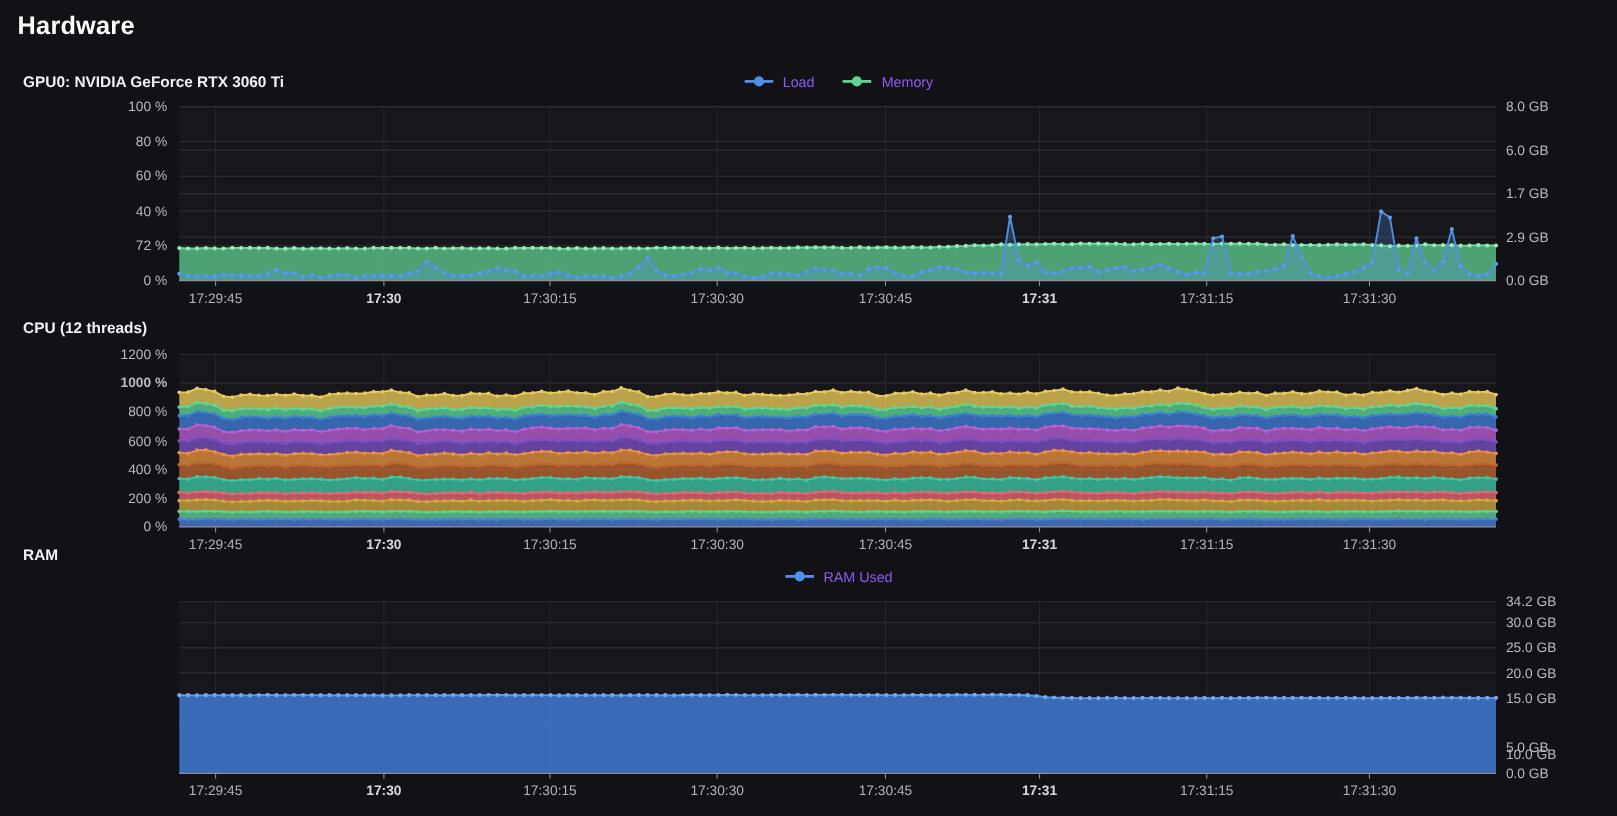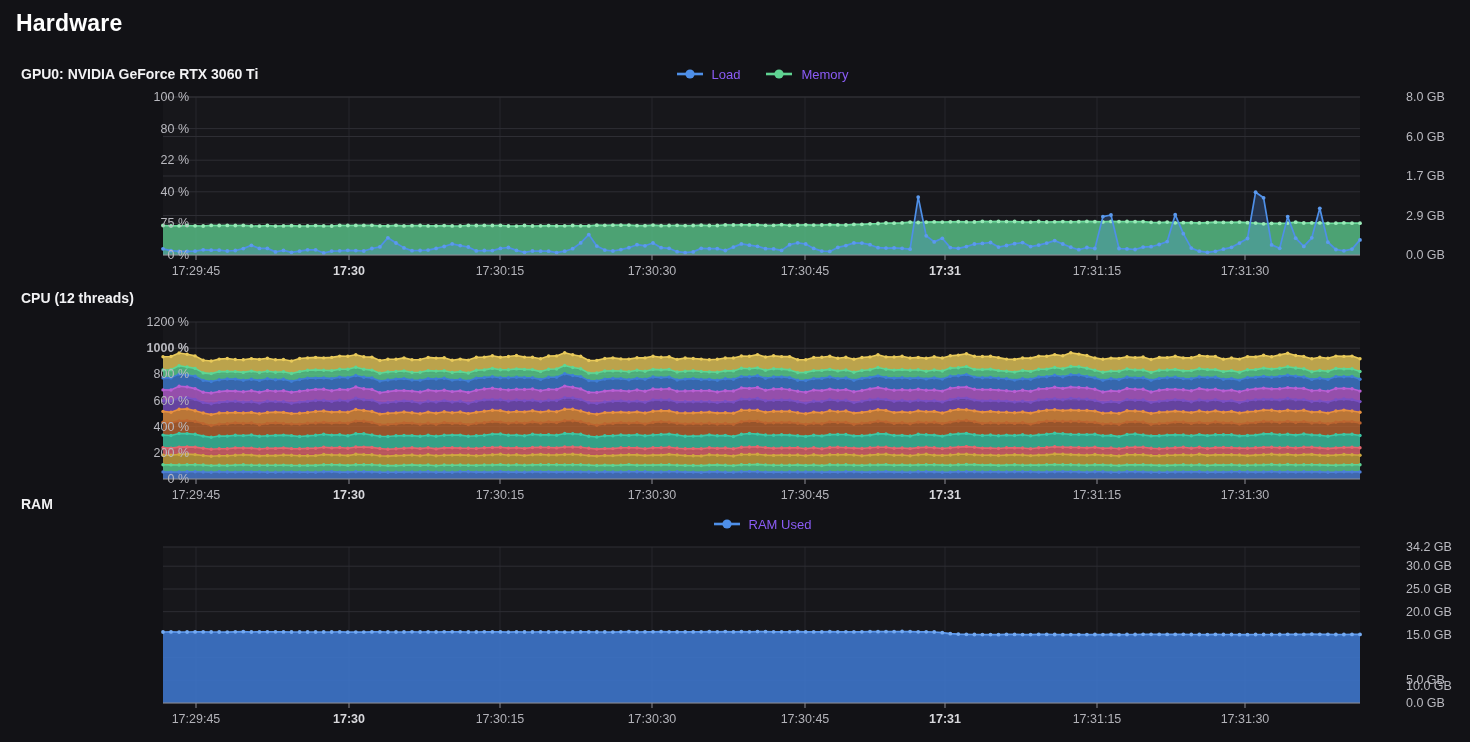--- a/index.html
+++ b/index.html
@@ -21,21 +21,20 @@
   .legend{
     position:absolute;left:163px;width:1197px;
     display:flex;justify-content:center;align-items:center;gap:24px;
     height:20px;
   }
   .legend-item{display:flex;align-items:center;gap:7px;cursor:pointer;}
   .legend-label{font-size:13px;color:#8b5cf6;}
   .ylab{
     position:absolute;font-size:12.5px;color:#b9b9bf;line-height:16px;
     white-space:nowrap;
-    padding-left:37px;
   }
   .ylab.left{width:152px;text-align:right;}
   .xlab{
     position:absolute;font-size:12.5px;color:#b2b2b8;width:90px;text-align:center;
     white-space:nowrap;
   }
   .xlab.bold{font-weight:700;color:#d8d8dc;}
   .chart-box{position:absolute;}
   svg{display:block;overflow:visible;}
 </style>
@@ -2442,23 +2441,23 @@
       <line x1="489.0" y1="156" x2="489.0" y2="161" stroke="#8c8c94" stroke-width="1"></line>
       <line x1="642.0" y1="156" x2="642.0" y2="161" stroke="#8c8c94" stroke-width="1"></line>
       <line x1="782.0" y1="156" x2="782.0" y2="161" stroke="#8c8c94" stroke-width="1"></line>
       <line x1="934.0" y1="156" x2="934.0" y2="161" stroke="#8c8c94" stroke-width="1"></line>
       <line x1="1082.0" y1="156" x2="1082.0" y2="161" stroke="#8c8c94" stroke-width="1"></line>
     </svg>
   </div>
 
 <div class="ylab left" style="left:0px;top:89px;">100 %</div>
 <div class="ylab left" style="left:0px;top:121px;">80 %</div>
-<div class="ylab left" style="left:0px;top:152px;">22 %</div>
+<div class="ylab left" style="left:0px;top:152px;">60 %</div>
 <div class="ylab left" style="left:0px;top:184px;">40 %</div>
-<div class="ylab left" style="left:0px;top:215px;">75 %</div>
+<div class="ylab left" style="left:0px;top:215px;">72 %</div>
 <div class="ylab left" style="left:0px;top:247px;">0 %</div>
 <div class="ylab" style="left:1369px;top:89px;">8.0 GB</div>
 <div class="ylab" style="left:1369px;top:129px;">6.0 GB</div>
 <div class="ylab" style="left:1369px;top:168px;">1.7 GB</div>
 <div class="ylab" style="left:1369px;top:208px;">2.9 GB</div>
 <div class="ylab" style="left:1369px;top:247px;">0.0 GB</div>
 <div class="xlab" style="left:151px;top:264px;">17:29:45</div>
 <div class="xlab bold" style="left:304px;top:264px;">17:30</div>
 <div class="xlab" style="left:455px;top:264px;">17:30:15</div>
 <div class="xlab" style="left:607px;top:264px;">17:30:30</div>

